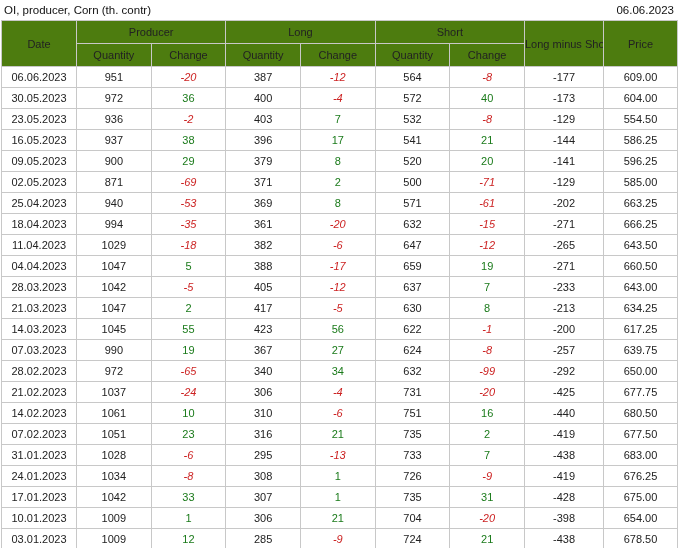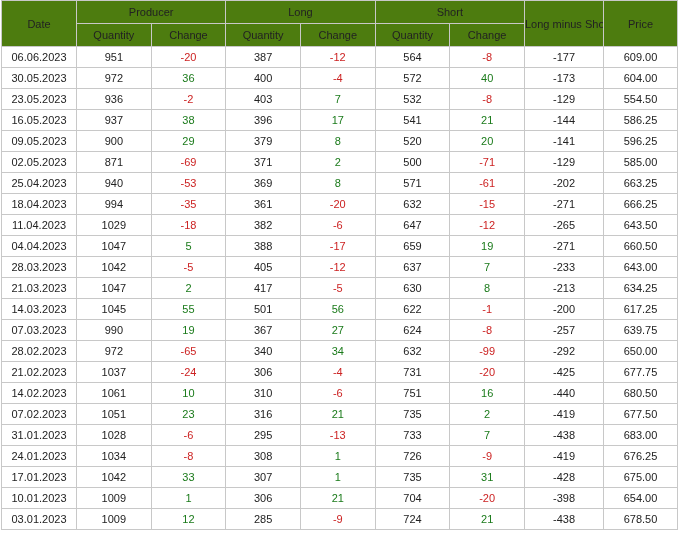--- a/index.html
+++ b/index.html
@@ -76,27 +76,31 @@
   th.qty-col { width: 72px; }
   th.chg-col { width: 78px; }
   th.lms-col { width: 78px; }
   th.price-col { width: 73px; }
   tbody td {
     background: #ffffff;
   }
   td.date { color: #222222; }
   td.num { color: #222222; }
   .pos { color: #1a7a1a; }
-  .neg { color: #cc2222; }
+  .neg { color: #cc2222; font-style: italic; }
 </style>
 </head>
 <body>
 
 <div class="page">
 
+  <div class="titlebar">
+    <span class="title-text">OI, producer, Corn (th. contr)</span>
+    <span class="title-date">06.06.2023</span>
+  </div>
 
   <table class="oi">
     <thead>
       <tr>
         <th class="date-col tall" rowspan="2">Date</th>
         <th class="grp" colspan="2">Producer</th>
         <th class="grp" colspan="2">Long</th>
         <th class="grp" colspan="2">Short</th>
         <th class="lms-col tall" rowspan="2">Long minus Short</th>
         <th class="price-col tall" rowspan="2">Price</th>
@@ -240,21 +244,21 @@
           <td class="neg">-5</td>
           <td class="num">630</td>
           <td class="pos">8</td>
           <td class="num">-213</td>
           <td class="num">634.25</td>
         </tr>
         <tr>
           <td class="date">14.03.2023</td>
           <td class="num">1045</td>
           <td class="pos">55</td>
-          <td class="num">501</td>
+          <td class="num">423</td>
           <td class="pos">56</td>
           <td class="num">622</td>
           <td class="neg">-1</td>
           <td class="num">-200</td>
           <td class="num">617.25</td>
         </tr>
         <tr>
           <td class="date">07.03.2023</td>
           <td class="num">990</td>
           <td class="pos">19</td>

